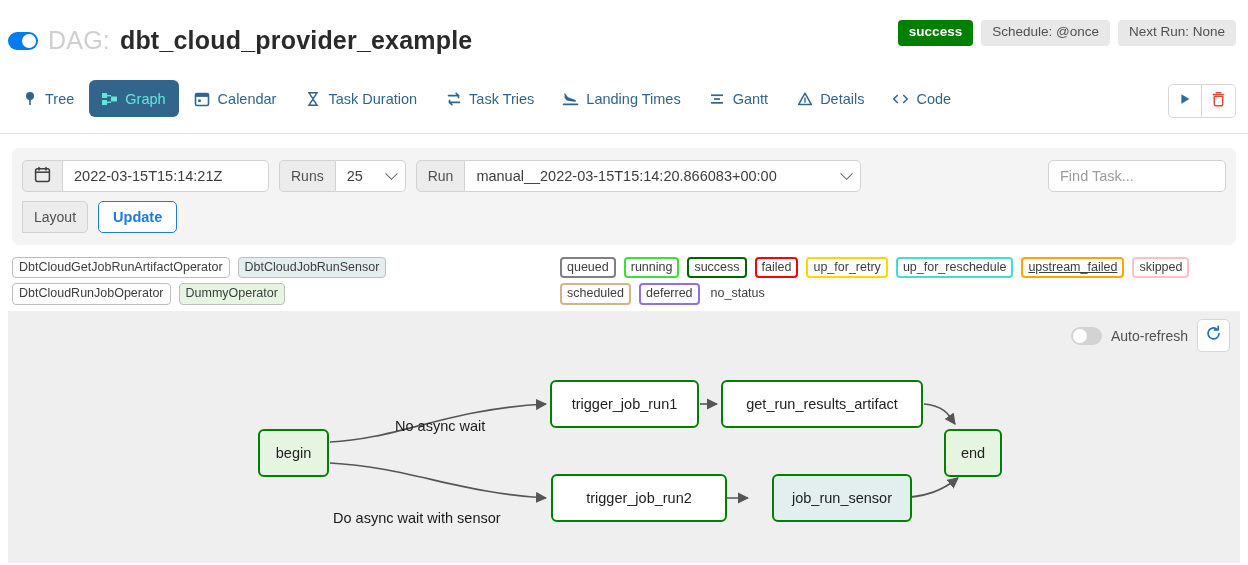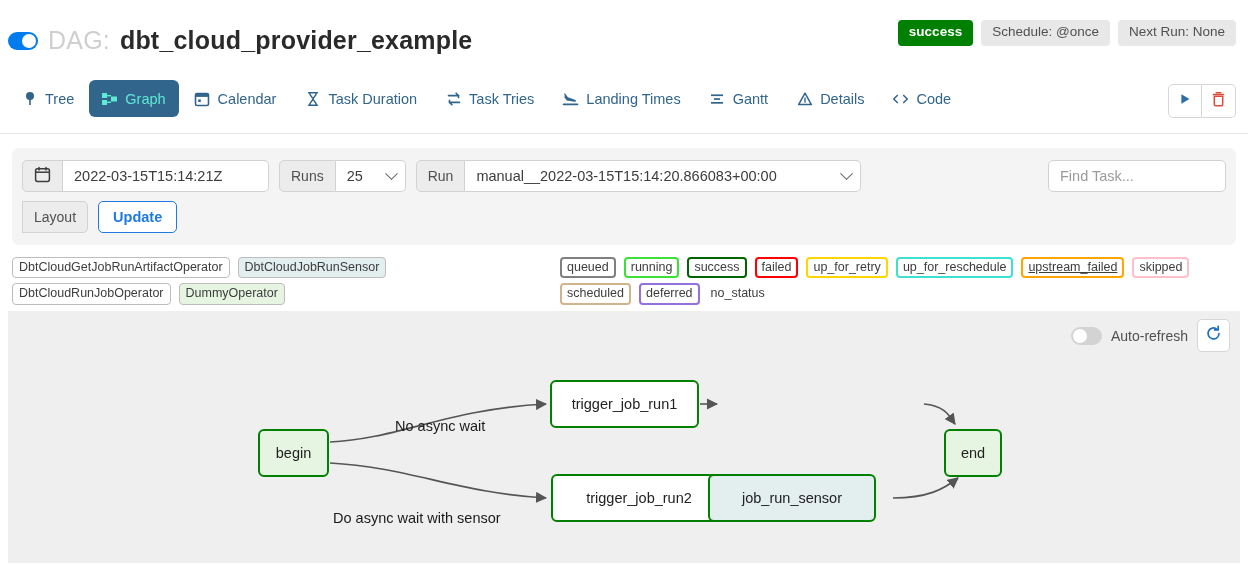--- a/index.html
+++ b/index.html
@@ -587,24 +587,27 @@
 
     <path d="M 885 187 C 920 187 936 178 950 167" fill="none" stroke="#555555" stroke-width="1.6" marker-end="url(#arrow)"></path>
   </svg>
 
   <div class="node-box dummy" style="left:250px; top:118px; width:71px; height:48px;">
     <span>begin</span>
   </div>
   <div class="node-box" style="left:542px; top:69px; width:149px; height:48px;">
     <span>trigger_job_run1</span>
   </div>
+  <div class="node-box" style="left:713px; top:69px; width:202px; height:48px;">
+    <span>get_run_results_artifact</span>
+  </div>
   <div class="node-box" style="left:543px; top:163px; width:176px; height:48px;">
     <span>trigger_job_run2</span>
   </div>
-  <div class="node-box sensor" style="left:700px; top:163px; width:168px; height:48px;">
+  <div class="node-box sensor" style="left:764px; top:163px; width:140px; height:48px;">
     <span>job_run_sensor</span>
   </div>
   <div class="node-box dummy" style="left:936px; top:118px; width:58px; height:48px;">
     <span>end</span>
   </div>
 
   <div class="edge-label" style="left:387px; top:107px;">No async wait</div>
   <div class="edge-label" style="left:325px; top:199px;">Do async wait with sensor</div>
 </div>
 

